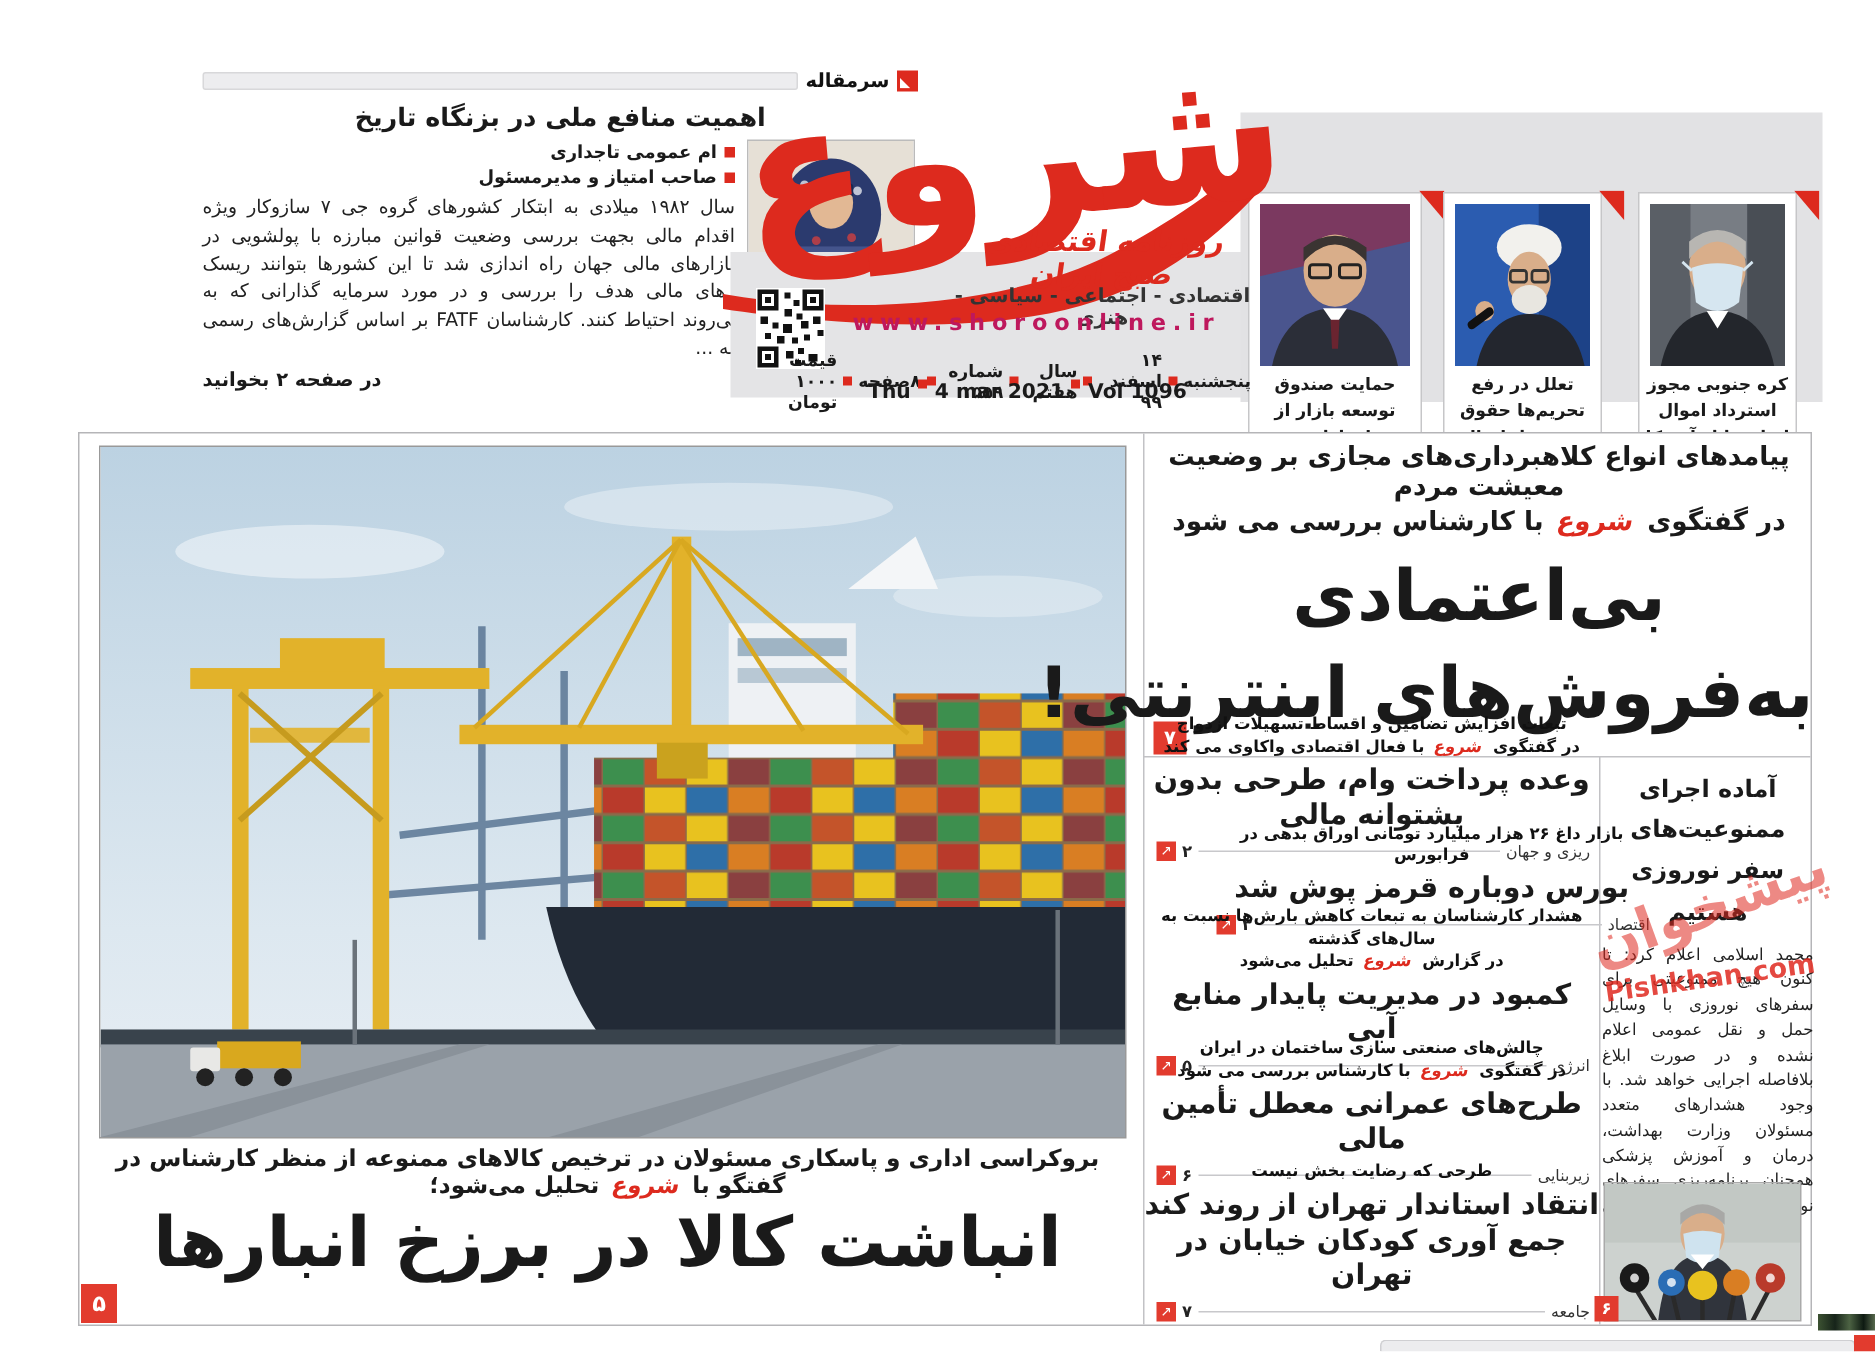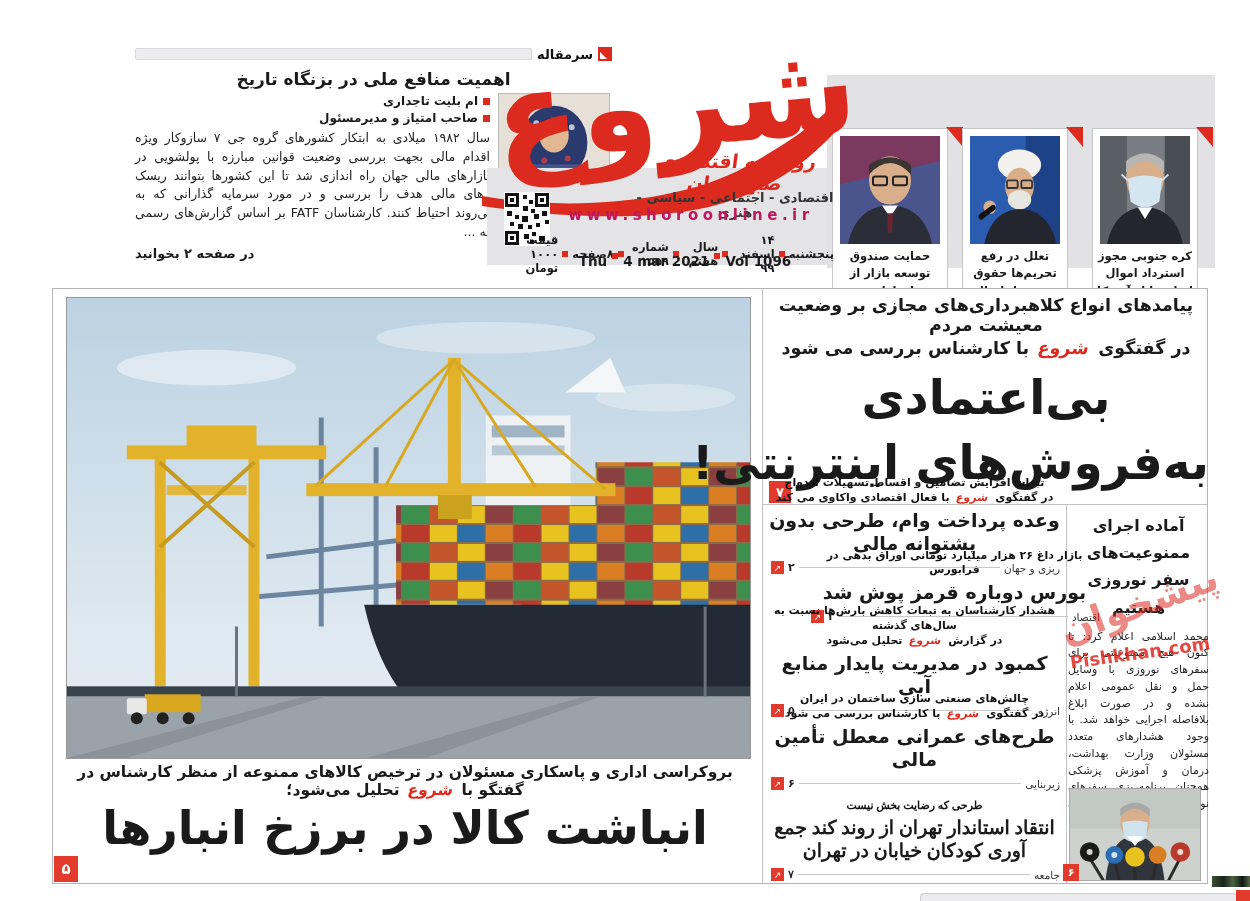--- a/index.html
+++ b/index.html
@@ -121,21 +121,21 @@
       <rect width="112" height="84" fill="#e6e0d6"></rect>
       <ellipse cx="56" cy="50" rx="34" ry="38" fill="#2b3a6e"></ellipse>
       <circle cx="38" cy="30" r="3" fill="#fff" opacity=".7"></circle>
         <circle cx="74" cy="34" r="3" fill="#fff" opacity=".7"></circle>
       <circle cx="46" cy="68" r="3" fill="#d04040" opacity=".8"></circle>
         <circle cx="70" cy="66" r="3" fill="#d04040" opacity=".8"></circle>
       <ellipse cx="56" cy="42" rx="15" ry="18" fill="#e2b894"></ellipse>
       <path d="M41,38 Q56,26 71,38 L71,30 Q56,18 41,30 Z" fill="#1c2850"></path>
       <rect x="30" y="72" width="52" height="12" fill="#44548c"></rect>
     </svg>
-    <div class="ed-bullet"><span class="sq"></span><span>ام بلیت تاجداری</span></div>
+    <div class="ed-bullet"><span class="sq"></span><span>ام عمومی تاجداری</span></div>
     <div class="ed-bullet"><span class="sq"></span><span>صاحب امتیاز و مدیرمسئول</span></div>
     <div class="ed-body">سال ۱۹۸۲ میلادی به ابتکار کشورهای گروه جی ۷ سازوکار ویژه اقدام مالی بجهت بررسی وضعیت قوانین مبارزه با پولشویی در بازارهای مالی جهان راه اندازی شد تا این کشورها بتوانند ریسک سرمایه گذاری در بازارهای مالی هدف را بررسی و در مورد سرمایه گذارانی که به «کشورهای مشکوک» می‌روند احتیاط کنند. کارشناسان FATF بر اساس گزارش‌های رسمی کشورهای مختلف از جمله ...</div>
   </div>
   <div class="ed-more">در صفحه ۲ بخوانید</div>
 </div>
 
 <div class="abs mast-band"></div>
 <svg class="abs logo-swash" viewBox="0 0 365 125" preserveAspectRatio="none">
   <path d="M0,104 C90,120 200,110 263,75 C305,52 340,28 362,2 L362,30 C330,68 288,98 238,112 C168,132 68,124 0,114 Z" fill="#dd2a1e"></path>
 </svg>
@@ -409,21 +409,21 @@
       </div>
       <div class="t">طرح‌های عمرانی معطل تأمین مالی</div>
       <div class="sec-bar">
         <span class="sec-label">زیربنایی</span>
         <span class="sec-line"></span>
         <span class="sec-num">۶</span>
         <span class="sec-ic">↗</span>
       </div>
     </div>
 
-    <div class="art" style="top:297px; height:80px;font-family:Liberation Serif, serif;">
+    <div class="art" style="top:297px; height:80px;">
       <div class="k">طرحی که رضایت بخش نیست</div>
       <div class="t">انتقاد استاندار تهران از روند کند جمع آوری کودکان خیابان در تهران</div>
       <div class="sec-bar">
         <span class="sec-label">جامعه</span>
         <span class="sec-line"></span>
         <span class="sec-num">۷</span>
         <span class="sec-ic">↗</span>
       </div>
     </div>
   </div>

